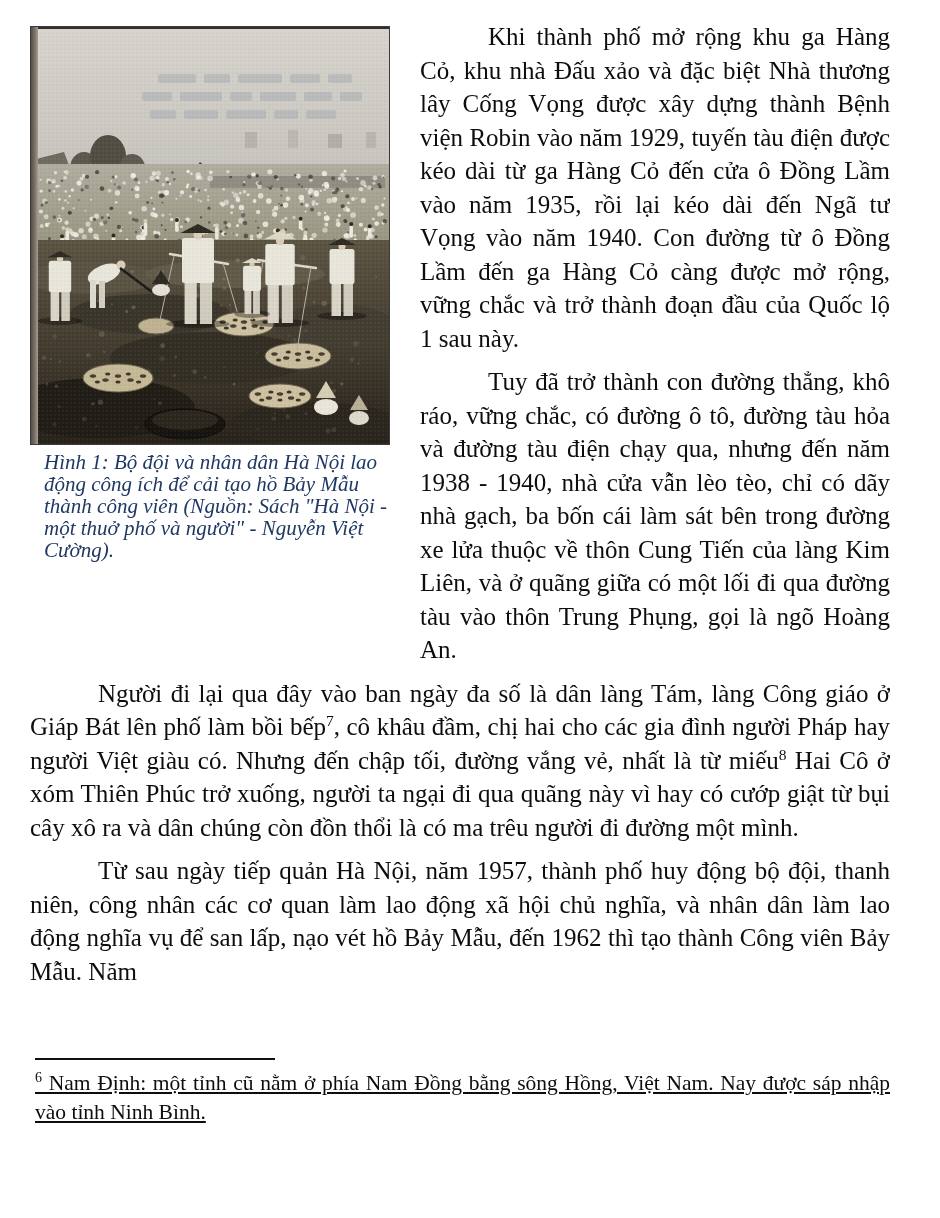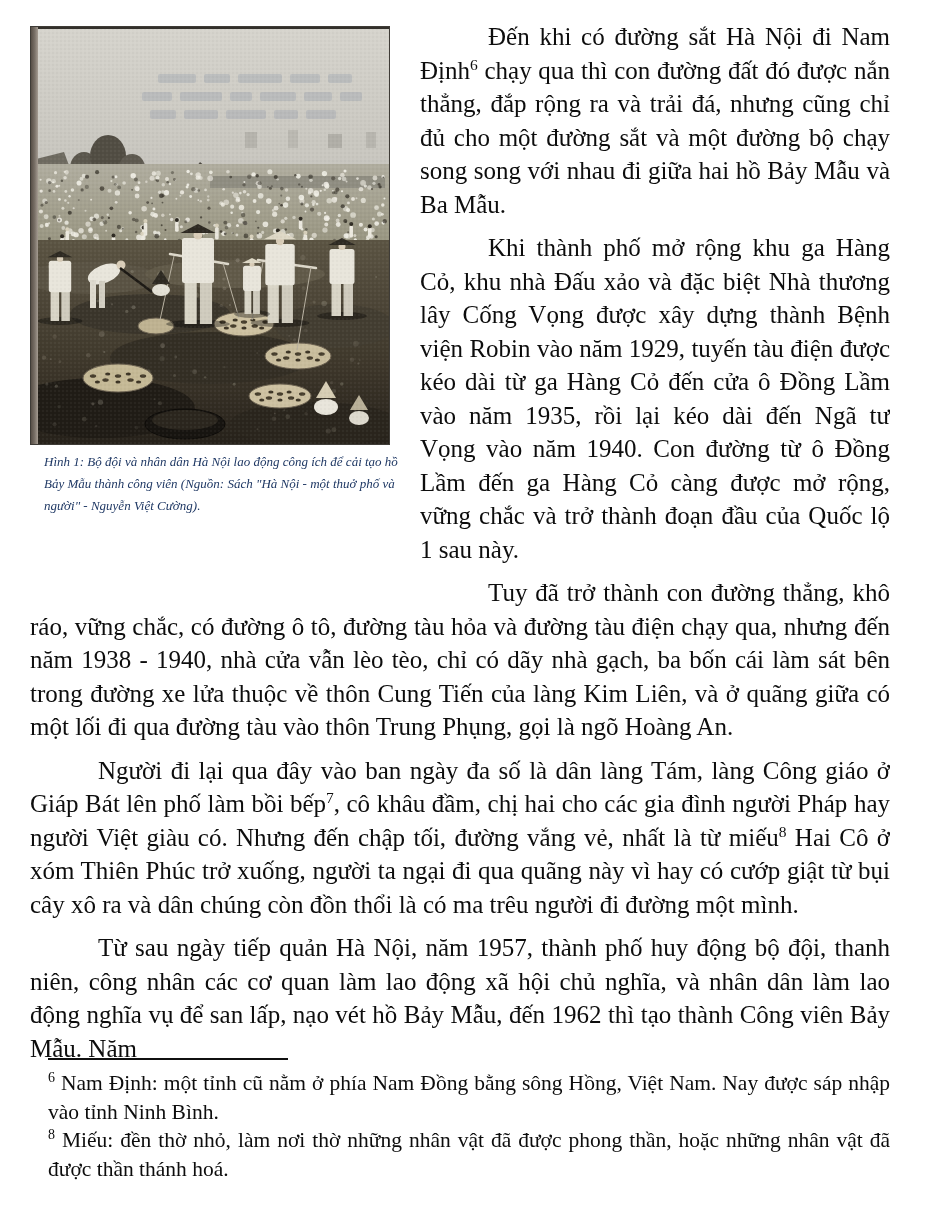--- a/index.html
+++ b/index.html
@@ -20,32 +20,32 @@
   }
   .photo{
     width:360px;height:419px;
     background:#d2d0c9;
     position:relative;
   }
   .photo svg{display:block;width:360px;height:419px;}
   figcaption.caption{
     margin:6px 0 0 14px;width:364px;
     font-style:italic;
-    font-size:13px;line-height:22px;
+    font-size:21px;line-height:22px;
     color:var(--caption-color,#1f3864);
     text-align:left;
   }
   #paras p{
     margin:0 0 10px 0;
     font-size:25px;line-height:33.5px;
     text-align:justify;text-indent:68px;
   }
   #paras p sup{font-size:0.62em;line-height:0;}
   .footnotes{
-    position:absolute;left:48px;right:50px;top:1058px;
+    position:absolute;left:35px;right:50px;top:1058px;text-decoration:underline;
   }
   .fn-sep{
     width:240px;height:2px;background:#101010;margin:0 0 9px 0;
   }
   .fn{
     font-size:21.5px;line-height:28.5px;text-align:justify;
   }
   .fn sup{font-size:0.65em;line-height:0;}
 </style>
 </head>
@@ -747,28 +747,26 @@
           <rect x="8" y="0" width="352" height="419" fill="url(#ht)"></rect>
           <rect x="0" y="0" width="8" height="419" fill="url(#gutg)"></rect>
           <rect x="8" y="0" width="352" height="3" fill="#33302b"></rect>
           <rect x="0.5" y="0.5" width="359" height="418" fill="none" stroke="#3f3c37" stroke-width="1"></rect>
         </svg>
       </div>
       <figcaption class="caption">Hình 1: Bộ đội và nhân dân Hà Nội lao động công ích để cải tạo hồ Bảy Mẫu thành công viên (Nguồn: Sách "Hà Nội - một thuở phố và người" - Nguyễn Việt Cường).</figcaption>
     </figure>
 
     <div id="paras">
-        <p>Đến khi có đường sắt Hà Nội đi Nam Định<sup>6</sup> chạy qua thì con đường đất đó được nắn thẳng, đắp rộng ra và trải đá, nhưng cũng chỉ đủ cho một đường sắt và một đường bộ chạy song song với nhau đi giữa hai hồ Bảy Mẫu và Ba Mẫu.</p>
         <p>Khi thành phố mở rộng khu ga Hàng Cỏ, khu nhà Đấu xảo và đặc biệt Nhà thương lây Cống Vọng được xây dựng thành Bệnh viện Robin vào năm 1929, tuyến tàu điện được kéo dài từ ga Hàng Cỏ đến cửa ô Đồng Lầm vào năm 1935, rồi lại kéo dài đến Ngã tư Vọng vào năm 1940. Con đường từ ô Đồng Lầm đến ga Hàng Cỏ càng được mở rộng, vững chắc và trở thành đoạn đầu của Quốc lộ 1 sau này.</p>
         <p>Tuy đã trở thành con đường thẳng, khô ráo, vững chắc, có đường ô tô, đường tàu hỏa và đường tàu điện chạy qua, nhưng đến năm 1938 - 1940, nhà cửa vẫn lèo tèo, chỉ có dãy nhà gạch, ba bốn cái làm sát bên trong đường xe lửa thuộc về thôn Cung Tiến của làng Kim Liên, và ở quãng giữa có một lối đi qua đường tàu vào thôn Trung Phụng, gọi là ngõ Hoàng An.</p>
         <p>Người đi lại qua đây vào ban ngày đa số là dân làng Tám, làng Công giáo ở Giáp Bát lên phố làm bồi bếp<sup>7</sup>, cô khâu đầm, chị hai cho các gia đình người Pháp hay người Việt giàu có. Nhưng đến chập tối, đường vắng vẻ, nhất là từ miếu<sup>8</sup> Hai Cô ở xóm Thiên Phúc trở xuống, người ta ngại đi qua quãng này vì hay có cướp giật từ bụi cây xô ra và dân chúng còn đồn thổi là có ma trêu người đi đường một mình.</p>
         <p>Từ sau ngày tiếp quản Hà Nội, năm 1957, thành phố huy động bộ đội, thanh niên, công nhân các cơ quan làm lao động xã hội chủ nghĩa, và nhân dân làm lao động nghĩa vụ để san lấp, nạo vét hồ Bảy Mẫu, đến 1962 thì tạo thành Công viên Bảy Mẫu. Năm</p>
       </div>
   </div>
 
   <div class="footnotes">
     <div class="fn-sep"></div>
     <div id="fnlist">
         <div class="fn"><sup>6</sup> Nam Định: một tỉnh cũ nằm ở phía Nam Đồng bằng sông Hồng, Việt Nam. Nay được sáp nhập vào tỉnh Ninh Bình.</div>
-        <div class="fn"><sup>8</sup> Miếu: đền thờ nhỏ, làm nơi thờ những nhân vật đã được phong thần, hoặc những nhân vật đã được thần thánh hoá.</div>
       </div>
   </div>
 </div>
 
 </body></html>

